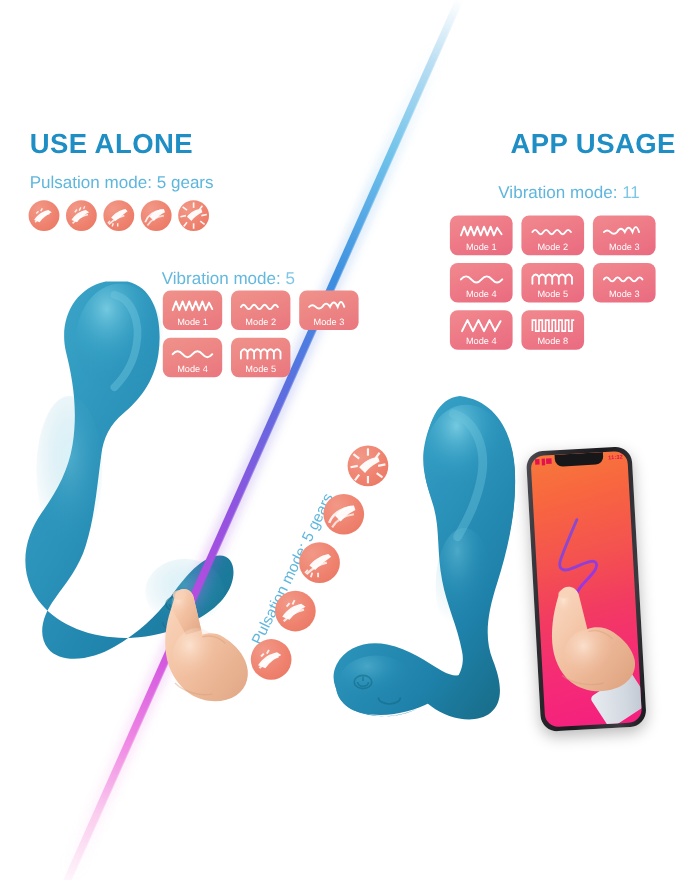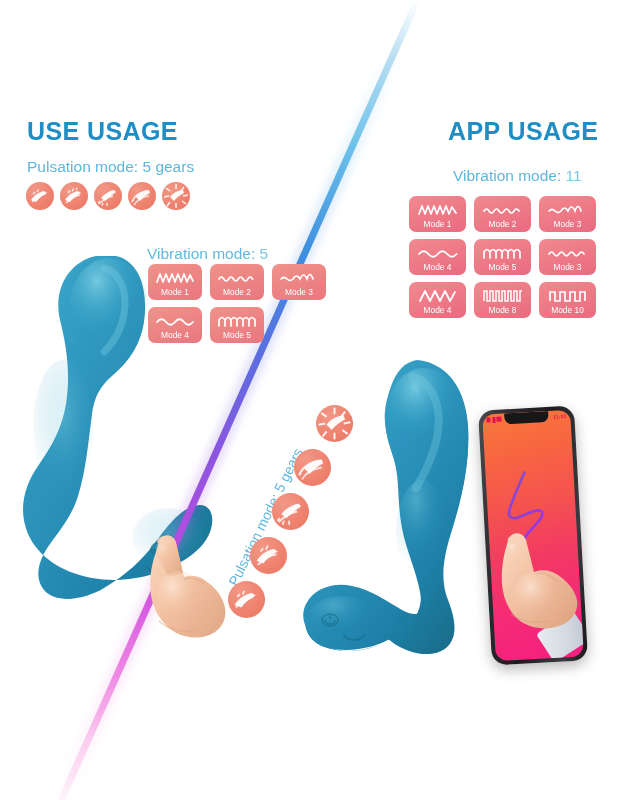--- a/index.html
+++ b/index.html
@@ -53,21 +53,21 @@
   .hdr{
     position:absolute;
     font-weight:bold;
     font-size:25px;
     letter-spacing:.4px;
     color:#1f8ec4;
     white-space:nowrap;
     z-index:9;
   }
   .hdr.left{left:27px;top:117px;}
-  .hdr.right{left:448px;top:117px;}
+  .hdr.right{left:464px;top:117px;}
 
   .sub{
     position:absolute;
     font-size:15.5px;
     color:#5fb6dd;
     white-space:nowrap;
     z-index:9;
   }
   .sub .num{color:#7ec6e6;margin-top:20px;}
   .sub.pulse-left{left:27px;top:158px;}
@@ -259,21 +259,21 @@
         <path d="M25 268 a5 4 0 0 0 10 0"></path>
         <path d="M30 263 v4"></path>
         <path d="M44 282 a10 6 0 0 0 20 0"></path>
       </g>
     </svg>
   </div>
 
   <div class="divider-glow"></div>
   <div class="divider"></div>
 
-  <div class="hdr left">USE USAGE</div>
+  <div class="hdr left">USE ALONE</div>
 
   <div class="sub pulse-left">Pulsation mode: 5 gears</div>
 
   <div class="pulse-row">
     <div class="pcirc">
       <svg width="28" height="28" viewBox="0 0 28 28">
         <path d="M5 18 C8 13 13 10 18 9 L21 11 C17 13 13 16 10 20 Z" fill="#fff" opacity=".95"></path>
         <path d="M6 20 C9 16 14 13 19 12" stroke="#fff" stroke-width="1.6" fill="none" opacity=".8"></path>
         <path d="M7 12 l2 -2 M11 10 l1.5 -2.5" stroke="#fff" stroke-width="1.3" opacity=".85"></path>
       </svg>
@@ -452,26 +452,20 @@
       <svg width="44" height="16" viewBox="0 0 44 16">
           <path d="M4 13 L9 3 L14 13 L19 3 L24 13 L29 3 L34 13 L39 4" fill="none" stroke="#fff" stroke-width="1.8" stroke-linecap="round" stroke-linejoin="round"></path>
         </svg>
       <span class="lbl">Mode 4</span>
     </div>
     <div class="tile pink">
       <svg width="44" height="16" viewBox="0 0 44 16">
           <path d="M3 13 L3 3 L6 3 L6 13 L9 13 L9 3 L12 3 L12 13 L15 13 L15 3 L18 3 L18 13 L21 13 L21 3 L24 3 L24 13 L27 13 L27 3 L30 3 L30 13 L33 13 L33 3 L36 3 L36 13 L39 13 L39 3 L41 3" fill="none" stroke="#fff" stroke-width="1.5" stroke-linejoin="miter"></path>
         </svg>
       <span class="lbl">Mode 8</span>
-    </div>
-    <div class="tile pink">
-      <svg width="44" height="16" viewBox="0 0 44 16">
-          <path d="M4 13 L4 4 L9 4 L9 13 L14 13 L14 4 L19 4 L19 13 L24 13 L24 4 L29 4 L29 13 L34 13 L34 4 L39 4 L39 13" fill="none" stroke="#fff" stroke-width="1.7" stroke-linejoin="miter"></path>
-        </svg>
-      <span class="lbl">Mode 10</span>
     </div>
   </div>
 
   <div class="hand-left">
     <svg width="110" height="115" viewBox="0 0 110 115">
       <defs>
         <linearGradient id="skinA" x1="0" y1="0" x2="1" y2="1">
           <stop offset="0%" stop-color="#fbd9c0"></stop>
           <stop offset="45%" stop-color="#f3c2a3"></stop>
           <stop offset="100%" stop-color="#e0a683"></stop>

